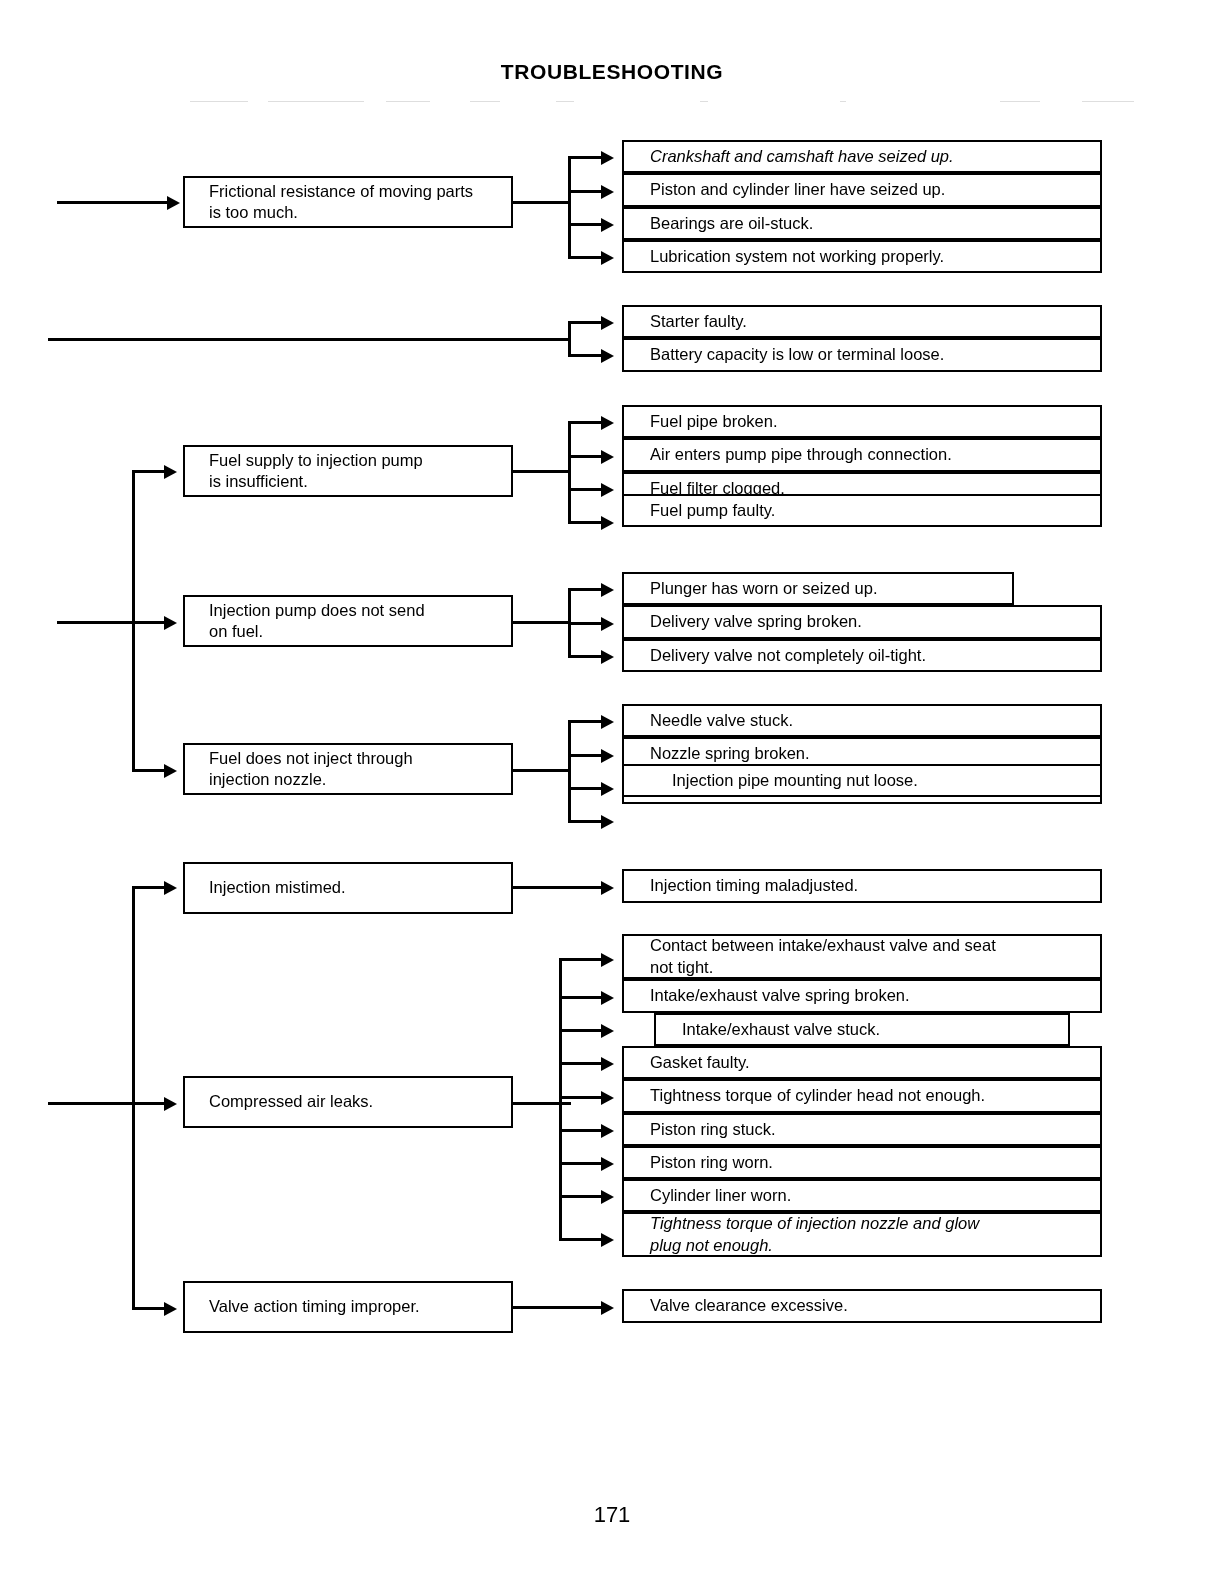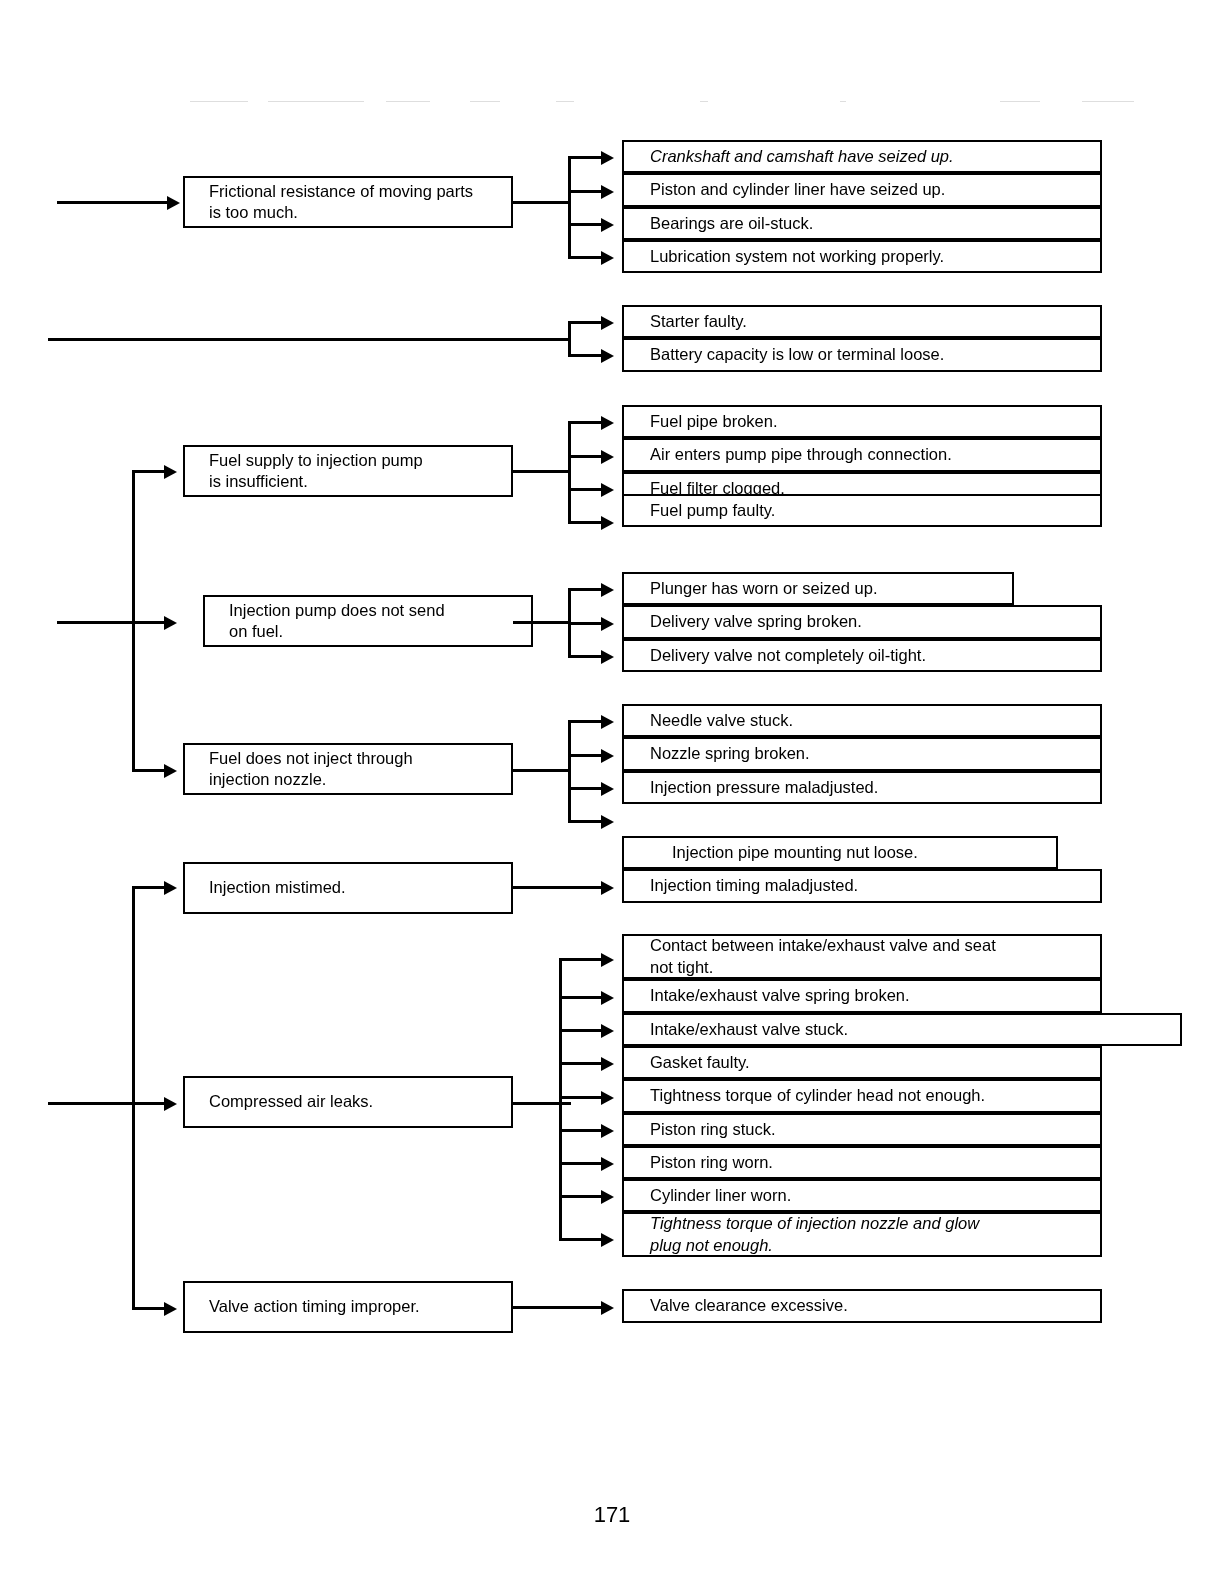--- a/index.html
+++ b/index.html
@@ -88,20 +88,21 @@
   <div class="scan-noise" style="left:190px;top:101px;width:58px;height:1px;"></div>
   <div class="scan-noise" style="left:268px;top:101px;width:96px;height:1px;"></div>
   <div class="scan-noise" style="left:386px;top:101px;width:44px;height:1px;"></div>
   <div class="scan-noise" style="left:470px;top:101px;width:30px;height:1px;"></div>
   <div class="scan-noise" style="left:556px;top:101px;width:18px;height:1px;"></div>
   <div class="scan-noise" style="left:700px;top:101px;width:8px;height:1px;"></div>
   <div class="scan-noise" style="left:840px;top:101px;width:6px;height:1px;"></div>
   <div class="scan-noise" style="left:1000px;top:101px;width:40px;height:1px;"></div>
   <div class="scan-noise" style="left:1082px;top:101px;width:52px;height:1px;"></div>
 
+  <h1 id="page-title">TROUBLESHOOTING</h1>
 
   <div class="hline" style="left:57px;top:201px;width:112px;"></div>
   <div class="arrow" style="left:167px;top:196px;"></div>
 
   <div class="box cause" style="left:183px;top:176px;width:330px;height:52px;">
     <span class="txt">Frictional resistance of moving  parts
 is too much.</span>
   </div>
 
   <div class="hline" style="left:513px;top:201px;width:58px;"></div>
@@ -179,21 +180,21 @@
   <div class="box" style="left:622px;top:438px;width:480px;height:34px;">
     <span class="txt">Air enters pump pipe through connection.</span>
   </div>
   <div class="box" style="left:622px;top:472px;width:480px;height:33px;">
     <span class="txt">Fuel filter clogged.</span>
   </div>
   <div class="box" style="left:622px;top:494px;width:480px;height:33px;">
     <span class="txt">Fuel pump faulty.</span>
   </div>
 
-  <div class="box cause" style="left:183px;top:595px;width:330px;height:52px;margin-left:20px;">
+  <div class="box cause" style="left:183px;top:595px;width:330px;height:52px;">
     <span class="txt">Injection pump does not send
 on fuel.</span>
   </div>
 
   <div class="hline" style="left:513px;top:621px;width:58px;"></div>
   <div class="vline" style="left:568px;top:589px;width:3px;height:67px;"></div>
 
   <div class="hline" style="left:568px;top:588px;width:42px;"></div>
   <div class="arrow" style="left:601px;top:583px;"></div>
   <div class="hline" style="left:568px;top:622px;width:42px;"></div>
@@ -230,21 +231,21 @@
 
   <div class="box" style="left:622px;top:704px;width:480px;height:33px;">
     <span class="txt">Needle valve stuck.</span>
   </div>
   <div class="box" style="left:622px;top:737px;width:480px;height:34px;">
     <span class="txt">Nozzle spring broken.</span>
   </div>
   <div class="box" style="left:622px;top:771px;width:480px;height:33px;">
     <span class="txt">Injection pressure maladjusted.</span>
   </div>
-  <div class="box" style="left:622px;top:836px;width:436px;height:33px;padding-left:48px;">
+  <div class="box" style="left:622px;top:764px;width:480px;height:33px;padding-left:48px;">
     <span class="txt">Injection pipe mounting nut loose.</span>
   </div>
 
   <div class="hline" style="left:48px;top:1102px;width:87px;"></div>
   <div class="vline" style="left:132px;top:886px;width:3px;height:424px;"></div>
 
   <div class="hline" style="left:132px;top:886px;width:38px;"></div>
   <div class="arrow" style="left:164px;top:881px;"></div>
   <div class="hline" style="left:132px;top:1102px;width:38px;"></div>
   <div class="arrow" style="left:164px;top:1097px;"></div>
@@ -288,21 +289,21 @@
   <div class="hline" style="left:559px;top:1238px;width:51px;"></div>
   <div class="arrow" style="left:601px;top:1233px;"></div>
 
   <div class="box" style="left:622px;top:934px;width:480px;height:45px;">
     <span class="txt">Contact between intake/exhaust valve and seat
 not tight.</span>
   </div>
   <div class="box" style="left:622px;top:979px;width:480px;height:34px;">
     <span class="txt">Intake/exhaust valve spring broken.</span>
   </div>
-  <div class="box" style="left:622px;top:1013px;width:560px;height:33px;">
+  <div class="box" style="left:654px;top:1013px;width:416px;height:33px;">
     <span class="txt">Intake/exhaust valve stuck.</span>
   </div>
   <div class="box" style="left:622px;top:1079px;width:480px;height:34px;">
     <span class="txt">Tightness torque of cylinder head not enough.</span>
   </div>
   <div class="box" style="left:622px;top:1046px;width:480px;height:33px;">
     <span class="txt">Gasket faulty.</span>
   </div>
   <div class="box" style="left:622px;top:1113px;width:480px;height:33px;">
     <span class="txt">Piston ring stuck.</span>

